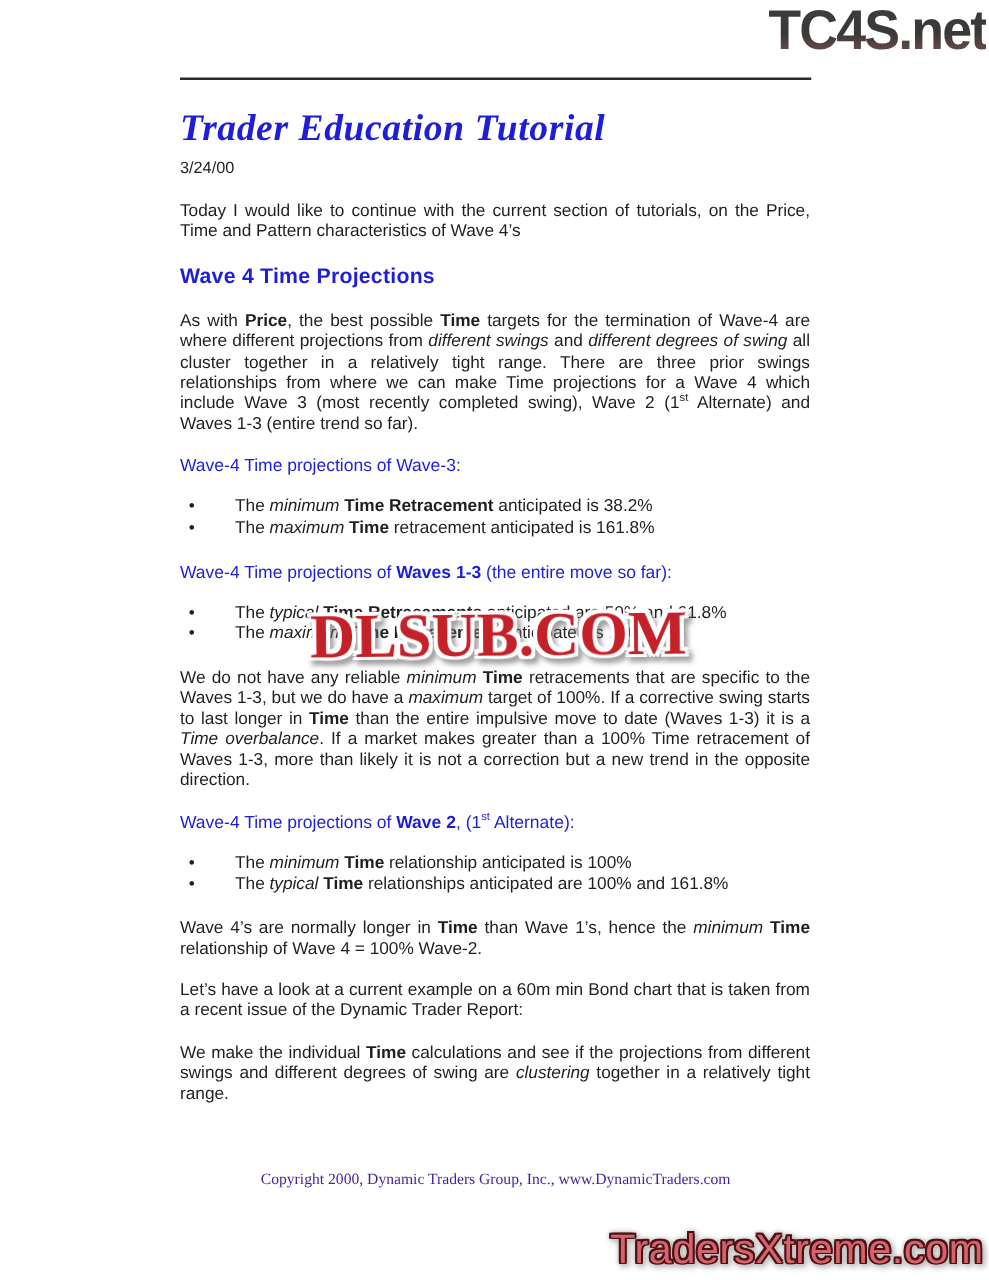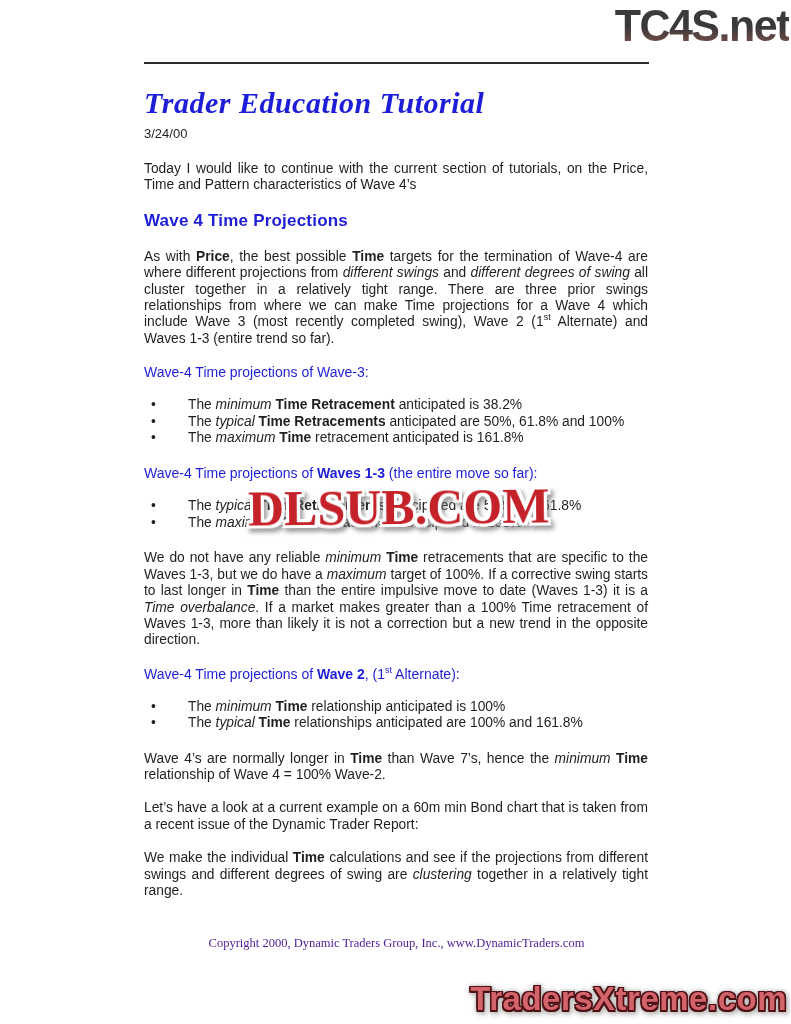--- a/index.html
+++ b/index.html
@@ -68,21 +68,21 @@
       -2px -2px 0 #fff, 2px -2px 0 #fff, -2px 2px 0 #fff, 2px 2px 0 #fff;
     filter:drop-shadow(3px 4px 2px rgba(110,110,110,0.65));
   }
   
   .footer{
     position:absolute;top:936px;left:144px;width:505px;text-align:center;
     font-family:"Liberation Serif",serif;font-size:12.5px;color:#4c1d95;
   }
   .bottom-logo{
     position:absolute;top:980px;right:4px;white-space:nowrap;
-    font-family:"Liberation Sans",sans-serif;font-weight:bold;font-size:33px;letter-spacing:0.5px;
+    font-family:"Liberation Sans",sans-serif;font-weight:normal;font-size:33px;letter-spacing:0.5px;
     color:var(--bottom_logo_pink);
     text-shadow:
       -1.5px -1.5px 0 #4e1013, 1.5px -1.5px 0 #4e1013,
       -1.5px 1.5px 0 #4e1013, 1.5px 1.5px 0 #4e1013,
       -1.5px 0 0 #4e1013, 1.5px 0 0 #4e1013, 0 -1.5px 0 #4e1013, 0 1.5px 0 #4e1013;
     filter:drop-shadow(0 0 2px #b9b9b9) drop-shadow(2px 2px 2px #c4c4c4);
   }
 </style>
 </head>
 <body>
@@ -107,24 +107,20 @@
 
     <div class="subhead"><span>Wave-4 Time projections of Wave-3:</span></div>
 
     <div class="bullets">
       <div class="bullet-row">
         <span class="dot"></span>
         <span class="btext"><span>The </span><span class="i">minimum</span><span> </span><span class="b">Time Retracement</span><span> anticipated is 38.2%</span></span>
       </div>
       <div class="bullet-row">
         <span class="dot"></span>
-        <span class="btext"><span>The </span><span class="i">typical</span><span> </span><span class="b">Time Retracements</span><span> anticipated are 50%, 61.8% and 100%</span></span>
-      </div>
-      <div class="bullet-row">
-        <span class="dot"></span>
         <span class="btext"><span>The </span><span class="i">maximum</span><span> </span><span class="b">Time</span><span> retracement anticipated is 161.8%</span></span>
       </div>
     </div>
 
     <div class="subhead"><span>Wave-4 Time projections of </span><span class="b">Waves 1-3</span><span> (the entire move so far):</span></div>
 
     <div class="bullets">
       <div class="bullet-row">
         <span class="dot"></span>
         <span class="btext"><span>The </span><span class="i">typical</span><span> </span><span class="b">Time Retracements</span><span> anticipated are 50% and 61.8%</span></span>
@@ -143,21 +139,21 @@
       <div class="bullet-row">
         <span class="dot"></span>
         <span class="btext"><span>The </span><span class="i">minimum</span><span> </span><span class="b">Time</span><span> relationship anticipated is 100%</span></span>
       </div>
       <div class="bullet-row">
         <span class="dot"></span>
         <span class="btext"><span>The </span><span class="i">typical</span><span> </span><span class="b">Time</span><span> relationships anticipated are 100% and 161.8%</span></span>
       </div>
     </div>
 
-    <p class="para"><span>Wave 4’s are normally longer in </span><span class="b">Time</span><span> than Wave 7’s, hence the </span><span class="i">minimum</span><span> </span><span class="b">Time</span><span> relationship of Wave 4 = 100% Wave-2.</span></p>
+    <p class="para"><span>Wave 4’s are normally longer in </span><span class="b">Time</span><span> than Wave 1’s, hence the </span><span class="i">minimum</span><span> </span><span class="b">Time</span><span> relationship of Wave 4 = 100% Wave-2.</span></p>
 
     <p class="para"><span>Let’s have a look at a current example on a 60m min Bond chart that is taken from a recent issue of the Dynamic Trader Report:</span></p>
 
     <p class="para"><span>We make the individual </span><span class="b">Time</span><span> calculations and see if the projections from different swings and different degrees of swing are </span><span class="i">clustering</span><span> together in a relatively tight range.</span></p>
 
   </div>
 
   <div class="watermark">DLSUB.COM</div>
 
   <div class="footer">Copyright 2000, Dynamic Traders Group, Inc., www.DynamicTraders.com</div>

